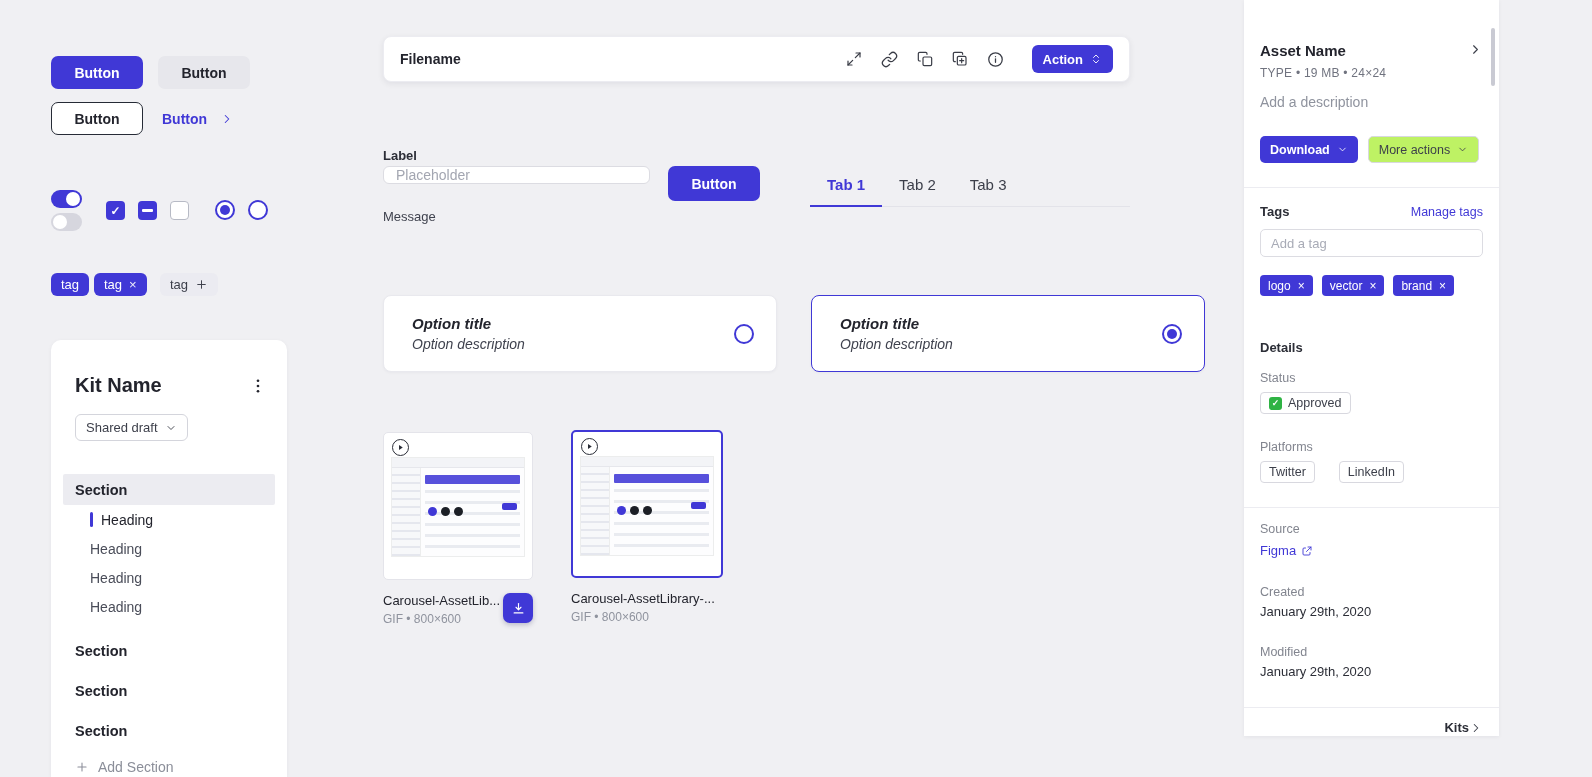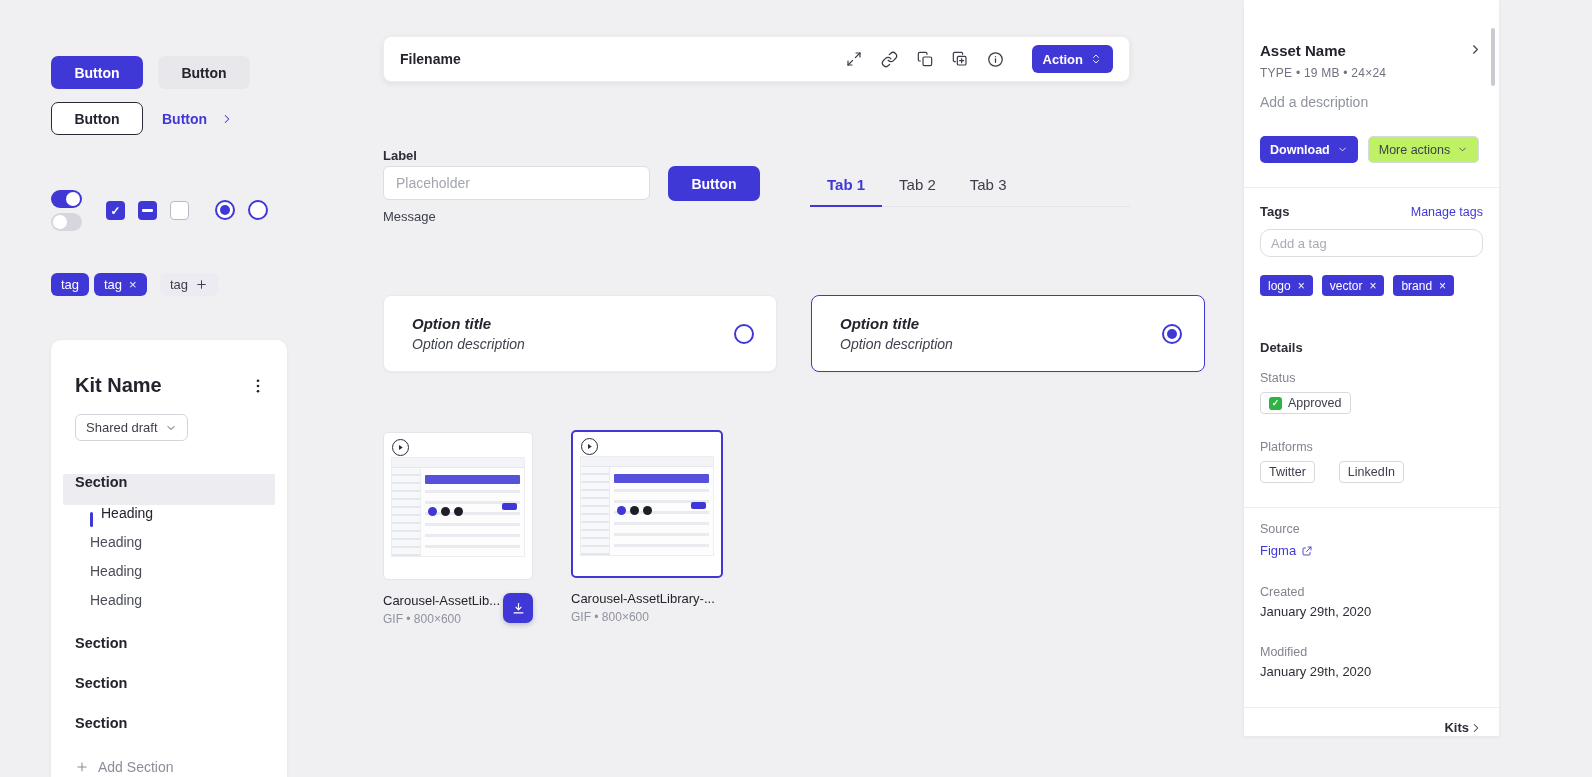--- a/index.html
+++ b/index.html
@@ -36,21 +36,21 @@
   .pill.solid { background:var(--accent); color:#fff; }
   .pill.ghost { background:#ebebf1; color:#3c3f4a; }
   .pill .x { font-size:13px; line-height:1; opacity:.9; cursor:pointer; }
 
   
   .kit-card { background:#fff; border-radius:10px 10px 0 0; box-shadow:0 1px 4px rgba(25,25,50,.05); overflow:hidden; }
   .kit-head { display:flex; align-items:center; justify-content:space-between; padding:34px 20px 0 24px; }
   .kit-head h2 { margin:0; font-size:20px; font-weight:700; }
   .kit-visibility { display:flex; align-items:center; gap:7px; margin:17px 0 0 24px; height:27px; padding:0 10px; border:1px solid #d4d5dc; border-radius:6px; font-size:13px; color:#3c3f4a; background:#fff; }
   .kit-list { margin-top:33px; display:block; }
-  .kit-row { display:flex; margin:0 12px; border-radius:2px; cursor:pointer; }
+  .kit-row { display:flex; align-items:center; margin:0 12px; border-radius:2px; cursor:pointer; }
   .kit-row.section { font-weight:600; font-size:14.5px; height:31px; padding-left:12px; }
   .kit-row.section.selected { background:#ececf1; }
   .kit-row.section.plain { margin-top:8px; height:32px; }
   .kit-row.heading { font-size:14px; color:#4a4d59; height:29px; padding-left:27px; position:relative; }
   .kit-row.heading.active { padding-left:38px; color:#23242d; }
   .kit-row.heading.active .bar { position:absolute; left:27px; top:7px; width:3px; height:15px; background:var(--accent); border-radius:1.5px; }
   .kit-add { display:flex; align-items:center; gap:9px; margin:12px 0 0 24px; color:#8b8e99; font-size:14px; }
 
   
   .toolbar { background:#fff; border:1px solid #ececf1; border-radius:8px; box-shadow:0 2px 6px rgba(20,20,43,.07); display:flex; align-items:center; padding:0 16px; }
@@ -103,21 +103,21 @@
   .dp-meta { margin-top:7px; font-size:12px; color:#70737f; letter-spacing:.02em; }
   .dp-desc { margin-top:14px; font-size:14px; color:#8f939e; cursor:text; }
   .dp-btn-row { margin-top:26px; display:flex; gap:10px; }
   .dp-btn { height:27px; border-radius:5px; font-size:12.5px; font-weight:600; display:flex; align-items:center; gap:7px; padding:0 10px; }
   .dp-btn.primary { background:var(--accent); color:#fff; }
   .dp-btn.ghost { background:#bef264; border:1px solid #d8d8df; color:#3c3f4a; font-weight:400; }
   .panel-divider { height:1px; background:#ececf1; margin:24px -16px 0; }
   .dp-row { display:flex; align-items:center; justify-content:space-between; }
   .dp-h { font-size:13px; font-weight:700; color:#2c2e37; }
   .dp-link { color:var(--accent); font-size:12.5px; cursor:pointer; display:inline-flex; align-items:center; gap:5px; }
-  .tag-input { margin-top:10px; width:100%; height:28px; border:1px solid #dcdce2; border-radius:10px; padding:0 10px; font-size:13px; outline:none; background:#fff; }
+  .tag-input { margin-top:10px; width:100%; height:28px; border:1px solid #dcdce2; border-radius:5px; padding:0 10px; font-size:13px; outline:none; background:#fff; }
   .tag-input::placeholder { color:#a8abb6; }
   .dp-pills { margin-top:18px; display:flex; gap:9px; flex-wrap:wrap; }
   .dp-pill { display:inline-flex; align-items:center; gap:7px; height:21px; padding:0 8px; border-radius:4px; background:var(--accent); color:#fff; font-size:12px; }
   .dp-label { font-size:12.5px; color:#82858f; }
   .badge { display:inline-flex; align-items:center; gap:6px; height:22px; padding:0 8px; border:1px solid #d8d8df; border-radius:4px; background:#fff; font-size:12.5px; color:#3c3f4a; }
   .check-sq { width:13px; height:13px; border-radius:3px; background:#2fb344; color:#fff; font-size:9px; font-weight:700; display:inline-flex; align-items:center; justify-content:center; }
   .dp-value { font-size:13px; color:#2c2e37; }
   .kits-row { margin-top:12px; display:flex; align-items:center; justify-content:flex-end; cursor:pointer; }
   .scrollbar { position:absolute; right:4px; top:28px; width:4px; height:58px; border-radius:2px; background:#c9cad3; }
   .chev { color:#3c3f4a; }
@@ -272,21 +272,21 @@
       <span>
           <svg class="st" width="12" height="12" viewBox="0 0 24 24" stroke-width="2.4">
             <path d="M7 9l5-5 5 5"></path>
             <path d="M7 15l5 5 5-5"></path>
           </svg>
         </span>
     </button>
   </header>
 
   <label class="abs form-label" style="left:383px;top:148px">Label</label>
-  <input class="abs text-input" style="left: 383px; top: 166px; width: 267px; height: 34px;" placeholder="Placeholder">
+  <input class="abs text-input" style="left: 383px; top: 166px; width: 267px; height: 18px;" placeholder="Placeholder">
   <div class="abs form-message" style="left:383px;top:209px">Message</div>
   <button class="abs btn btn-primary" style="left:668px;top:166px;width:92px;height:35px">Button</button>
 
   <div class="abs tabs" style="left:810px;top:166px;width:320px">
     <div class="tab active">Tab 1</div>
     <div class="tab">Tab 2</div>
     <div class="tab">Tab 3</div>
   </div>
 
   <div class="abs option-card" style="left:383px;top:295px;width:394px;height:77px">

